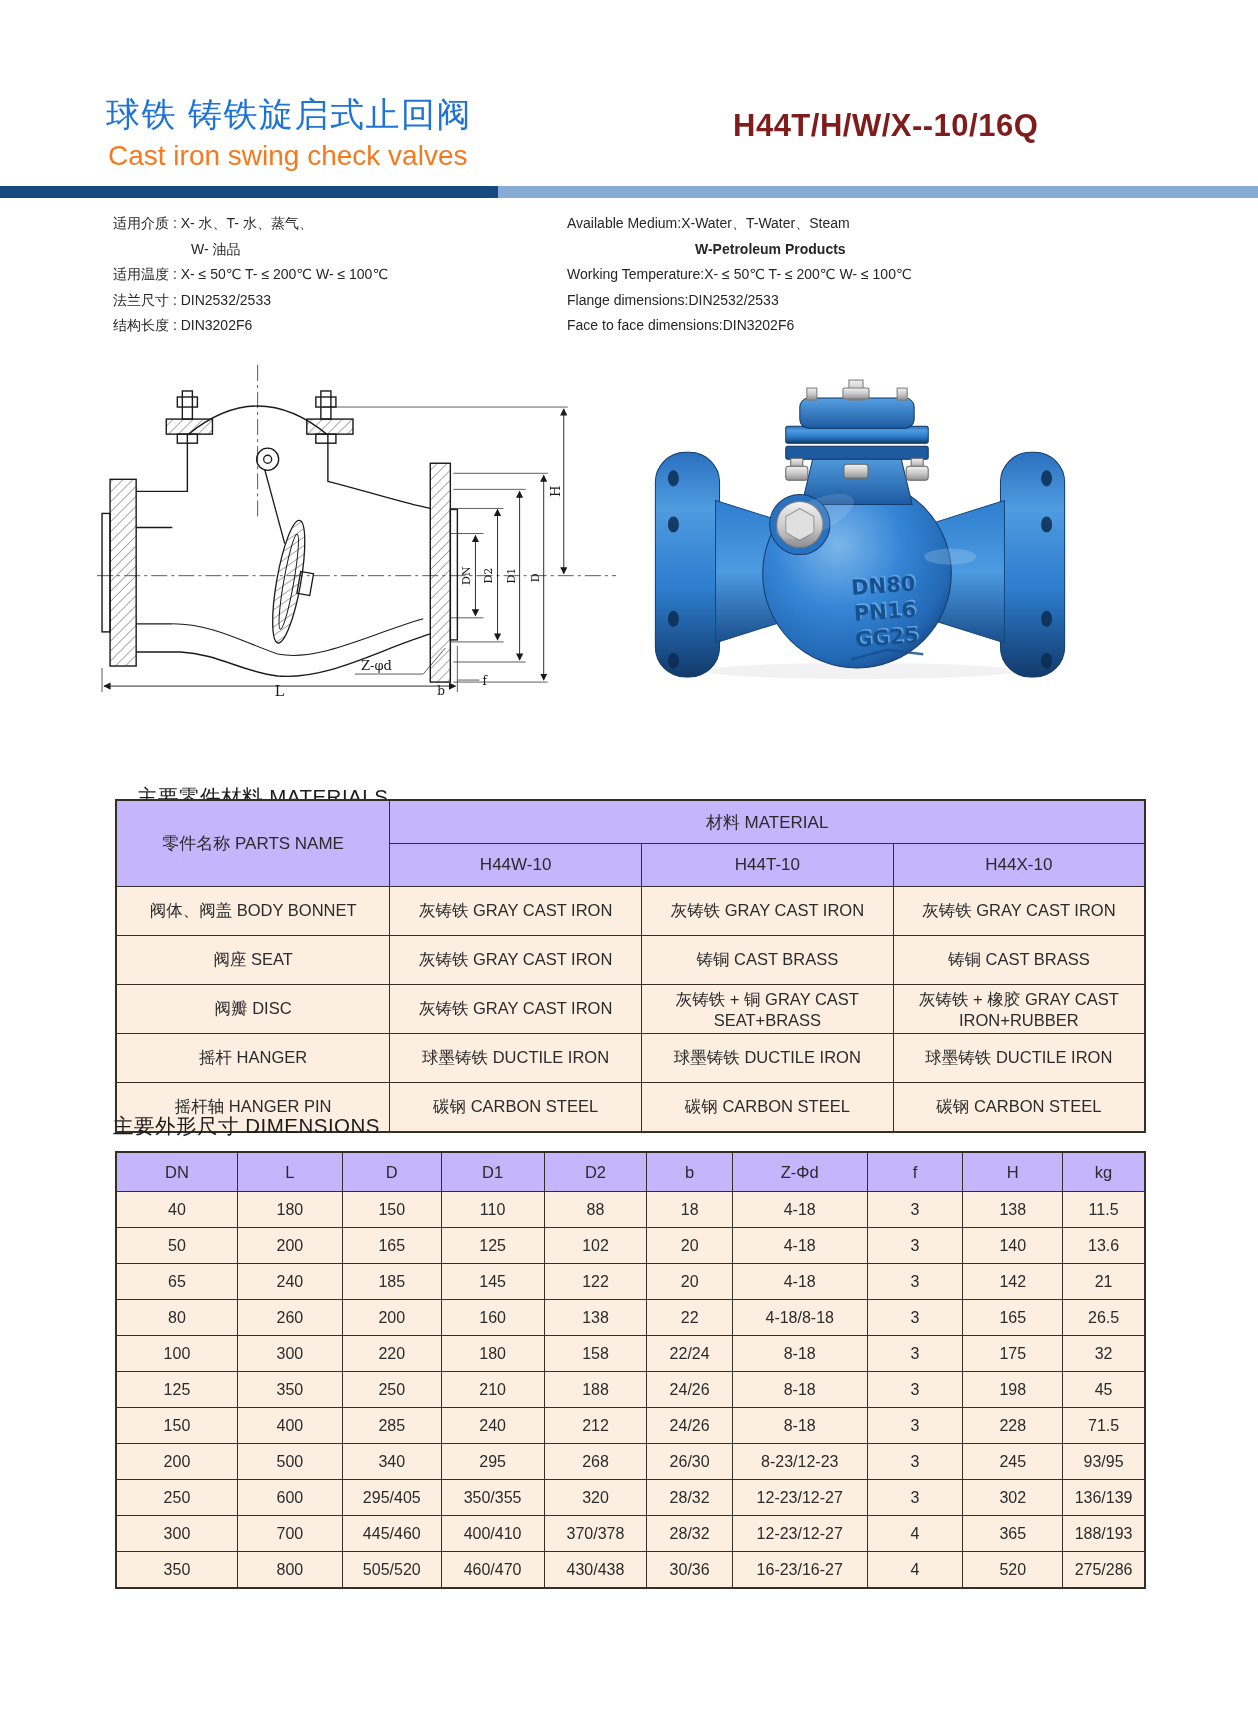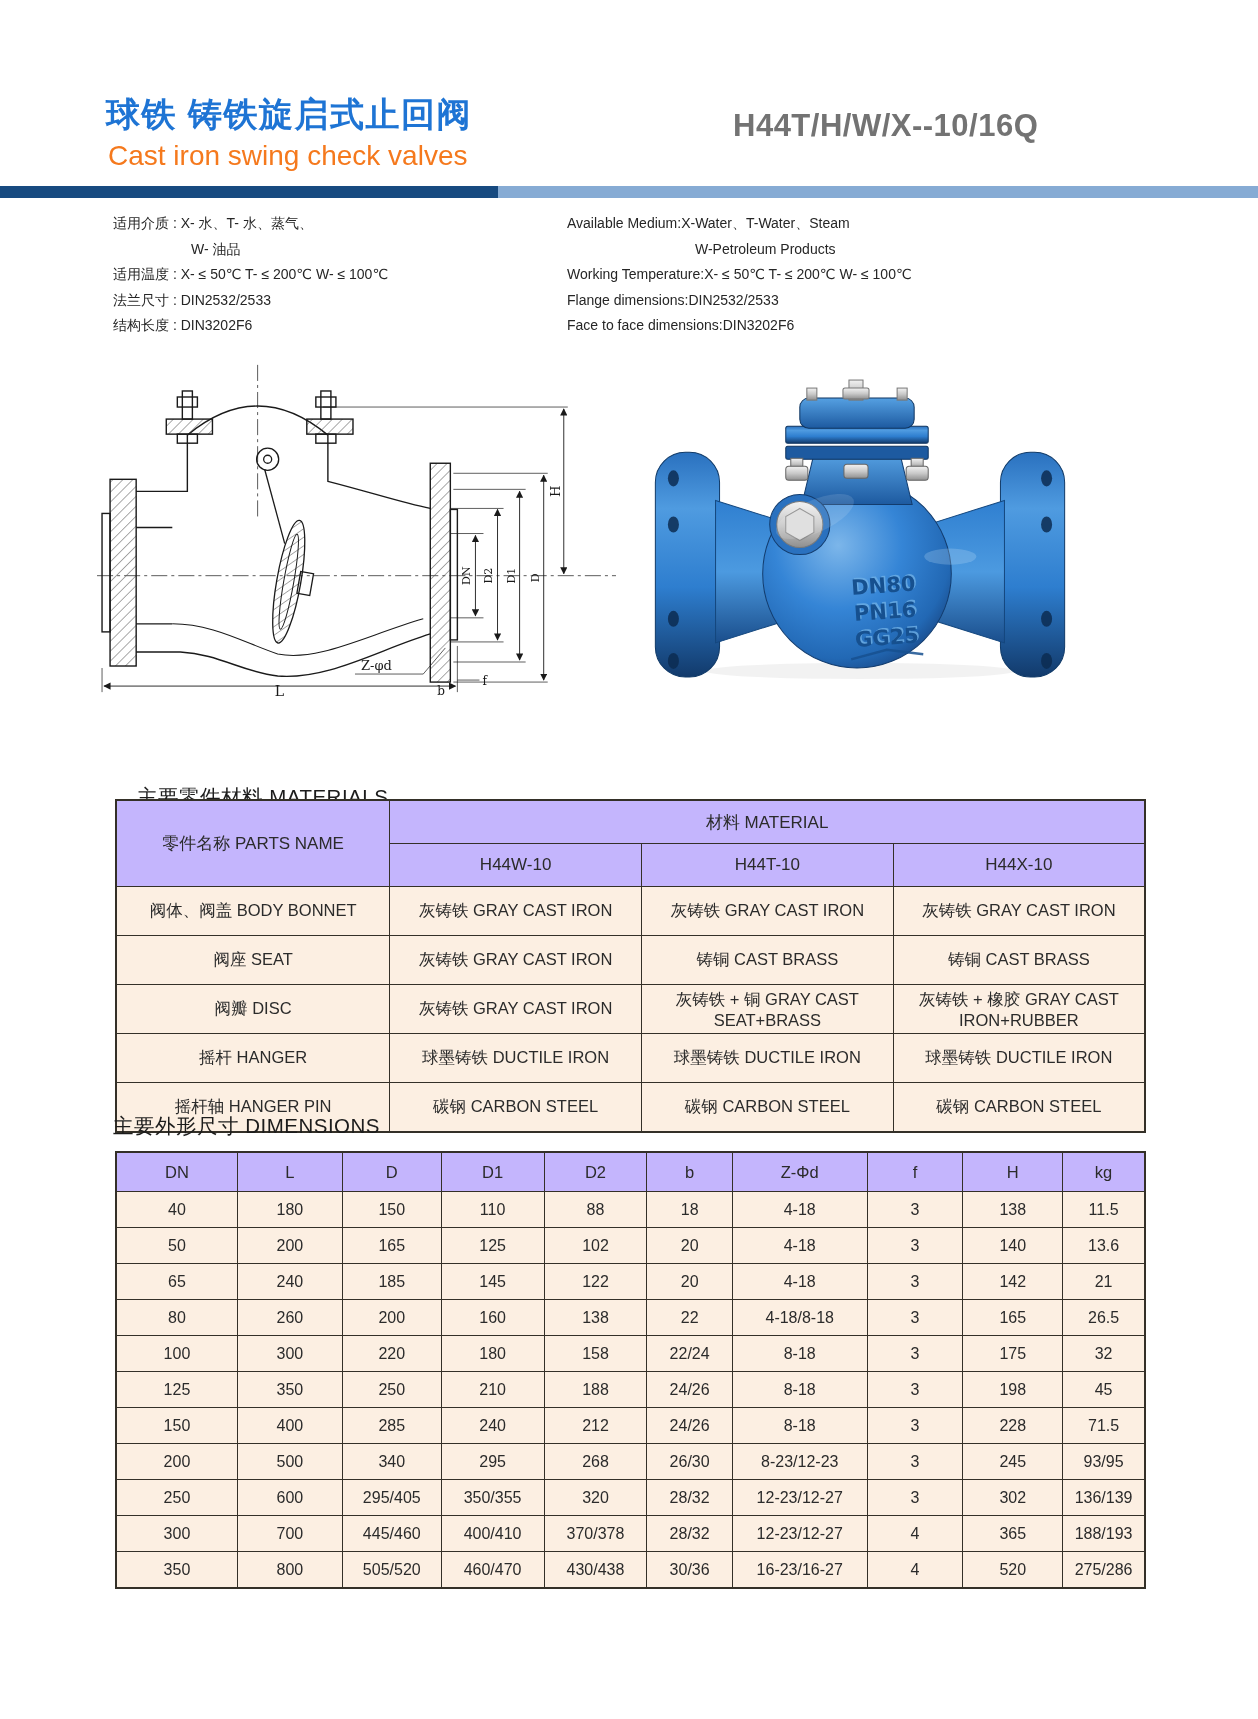--- a/index.html
+++ b/index.html
@@ -1,30 +1,30 @@
 <!DOCTYPE html>
 <html><head>
 <meta charset="utf-8">
 <style>
   html,body{margin:0;padding:0;background:#fff;}
   #page{position:relative;width:1258px;height:1719px;background:#ffffff;overflow:hidden;
         font-family:"Liberation Sans","DejaVu Sans",sans-serif;color:#262626;}
   .abs{position:absolute;}
   
-  #title-zh{left:106px;top:92px;font-size:34px;font-weight:700;color:#1e74d4;letter-spacing:1.5px;}
+  #title-zh{left:106px;top:92px;font-size:34px;font-weight:400;color:#1e74d4;letter-spacing:1.5px;}
   #title-en{left:108px;top:140px;font-size:28px;font-weight:500;color:#f5791d;}
-  #model{left:733px;top:108px;font-size:31px;font-weight:600;color:#737373;letter-spacing:.5px;}
+  #model{left:733px;top:108px;font-size:31px;font-weight:600;color:#7f1d1d;letter-spacing:.5px;}
   #bar-dark{left:0;top:186px;width:498px;height:12px;background:#174a80;}
   #bar-light{left:498px;top:186px;width:760px;height:12px;background:#86abd4;}
   
   .spec-col{font-size:14px;line-height:25.5px;color:#262626;white-space:nowrap;}
   #spec-zh{left:113px;top:211px;}
   #spec-en{left:567px;top:211px;}
   .ind-zh{padding-left:78px;}
-  .ind-en{padding-left:128px;}
+  .ind-en{padding-left:128px;font-weight:bold;}
   
   #drawing{left:92px;top:360px;width:532px;height:338px;}
   #photo{left:648px;top:366px;width:424px;height:316px;}
   
   .sec-title{font-size:20.5px;color:#1c1c1c;letter-spacing:.5px;}
   #materials-title{left:113px;top:783px;margin-left:24px;}
   #dimensions-title{left:113px;top:1112px;}
   
   table{border-collapse:collapse;table-layout:fixed;}
   #materials-table{left:115px;top:799px;}

